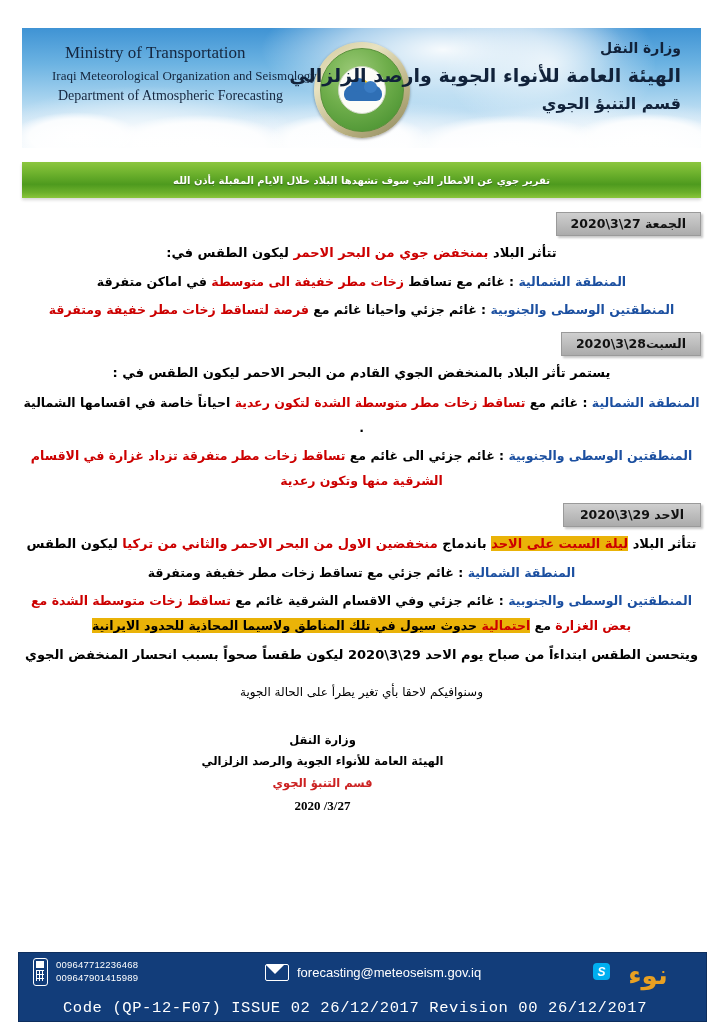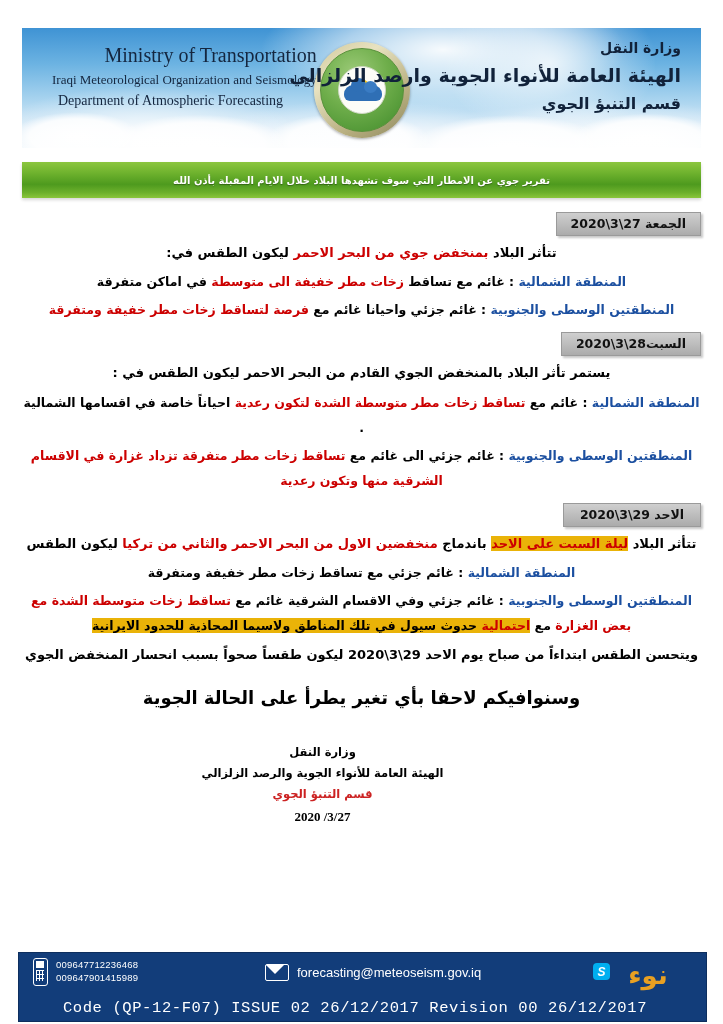--- a/index.html
+++ b/index.html
@@ -61,21 +61,21 @@
 
   .header-en {
     position: absolute;
     left: 30px;
     top: 12px;
     text-align: left;
     direction: ltr;
     color: #14263f;
     font-family: "Liberation Serif", serif;
   }
-  .header-en .line1 { font-size: 20px; margin-left: 22px; line-height: 1.5; text-align: right; }
+  .header-en .line1 { font-size: 17px; margin-left: 13px; line-height: 1.5; }
   .header-en .line2 { font-size: 13px; line-height: 1.5; }
   .header-en .line3 { font-size: 14px; margin-left: 6px; line-height: 1.6; }
 
   .header-ar {
     position: absolute;
     right: 20px;
     top: 10px;
     text-align: right;
     direction: rtl;
     color: #11223a;
@@ -210,22 +210,22 @@
     margin: 3px 0;
     text-align: center;
   }
 
   .c-blue  { color: #1b4fa0; }
   .c-red   { color: #cc0000; }
   .c-black { color: #000000; }
   .hl      { background: #eab308; }
 
   .closing {
-    font-size: 18px;
-    font-weight: bold;
+    font-size: 12px;
+    font-weight: normal;
     color: #000000;
     text-align: center;
     line-height: 1.9;
     margin-top: 14px;
   }
 
   .signature {
     margin-top: 26px;
     text-align: center;
     padding-right: 78px;

